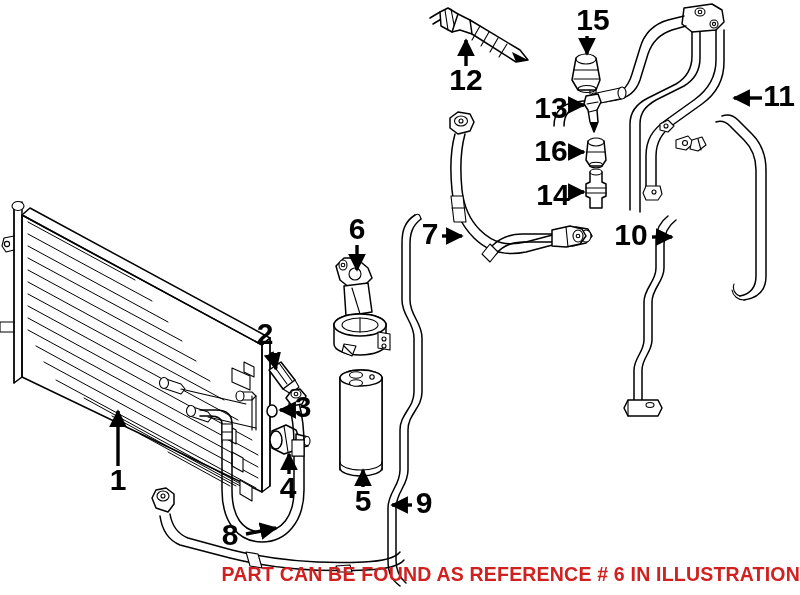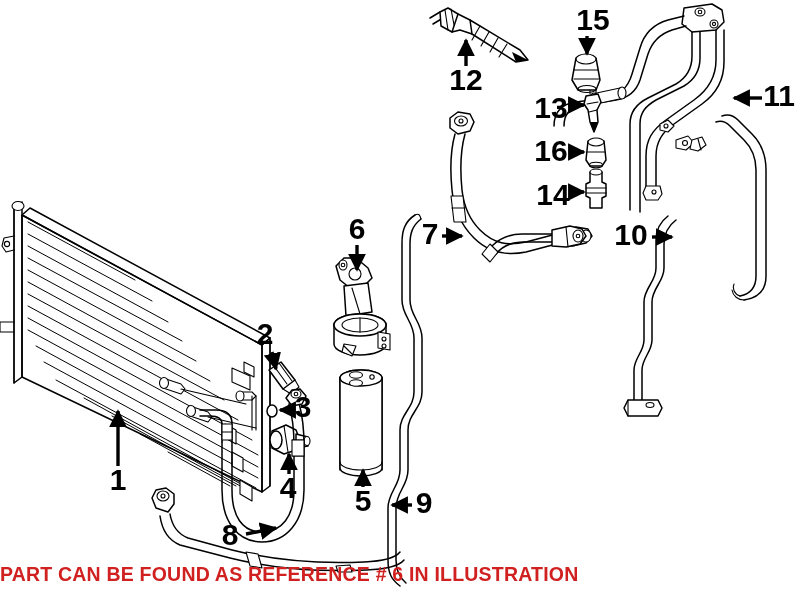--- a/index.html
+++ b/index.html
@@ -71,21 +71,21 @@
     stroke: #000000;
     stroke-width: 3.4;
     stroke-linecap: butt;
     fill: none;
   }
   #footer-note {
     position: absolute;
     left: 0;
     top: 563px;
     width: 800px;
-    text-align: left;
+    text-align: right;
     font-family: "Liberation Sans", sans-serif;
     font-size: 19.5px;
     font-weight: 700;
     letter-spacing: 0.2px;
     color: #d0201f;
     white-space: nowrap;
   }
 </style>
 </head>
 <body>

